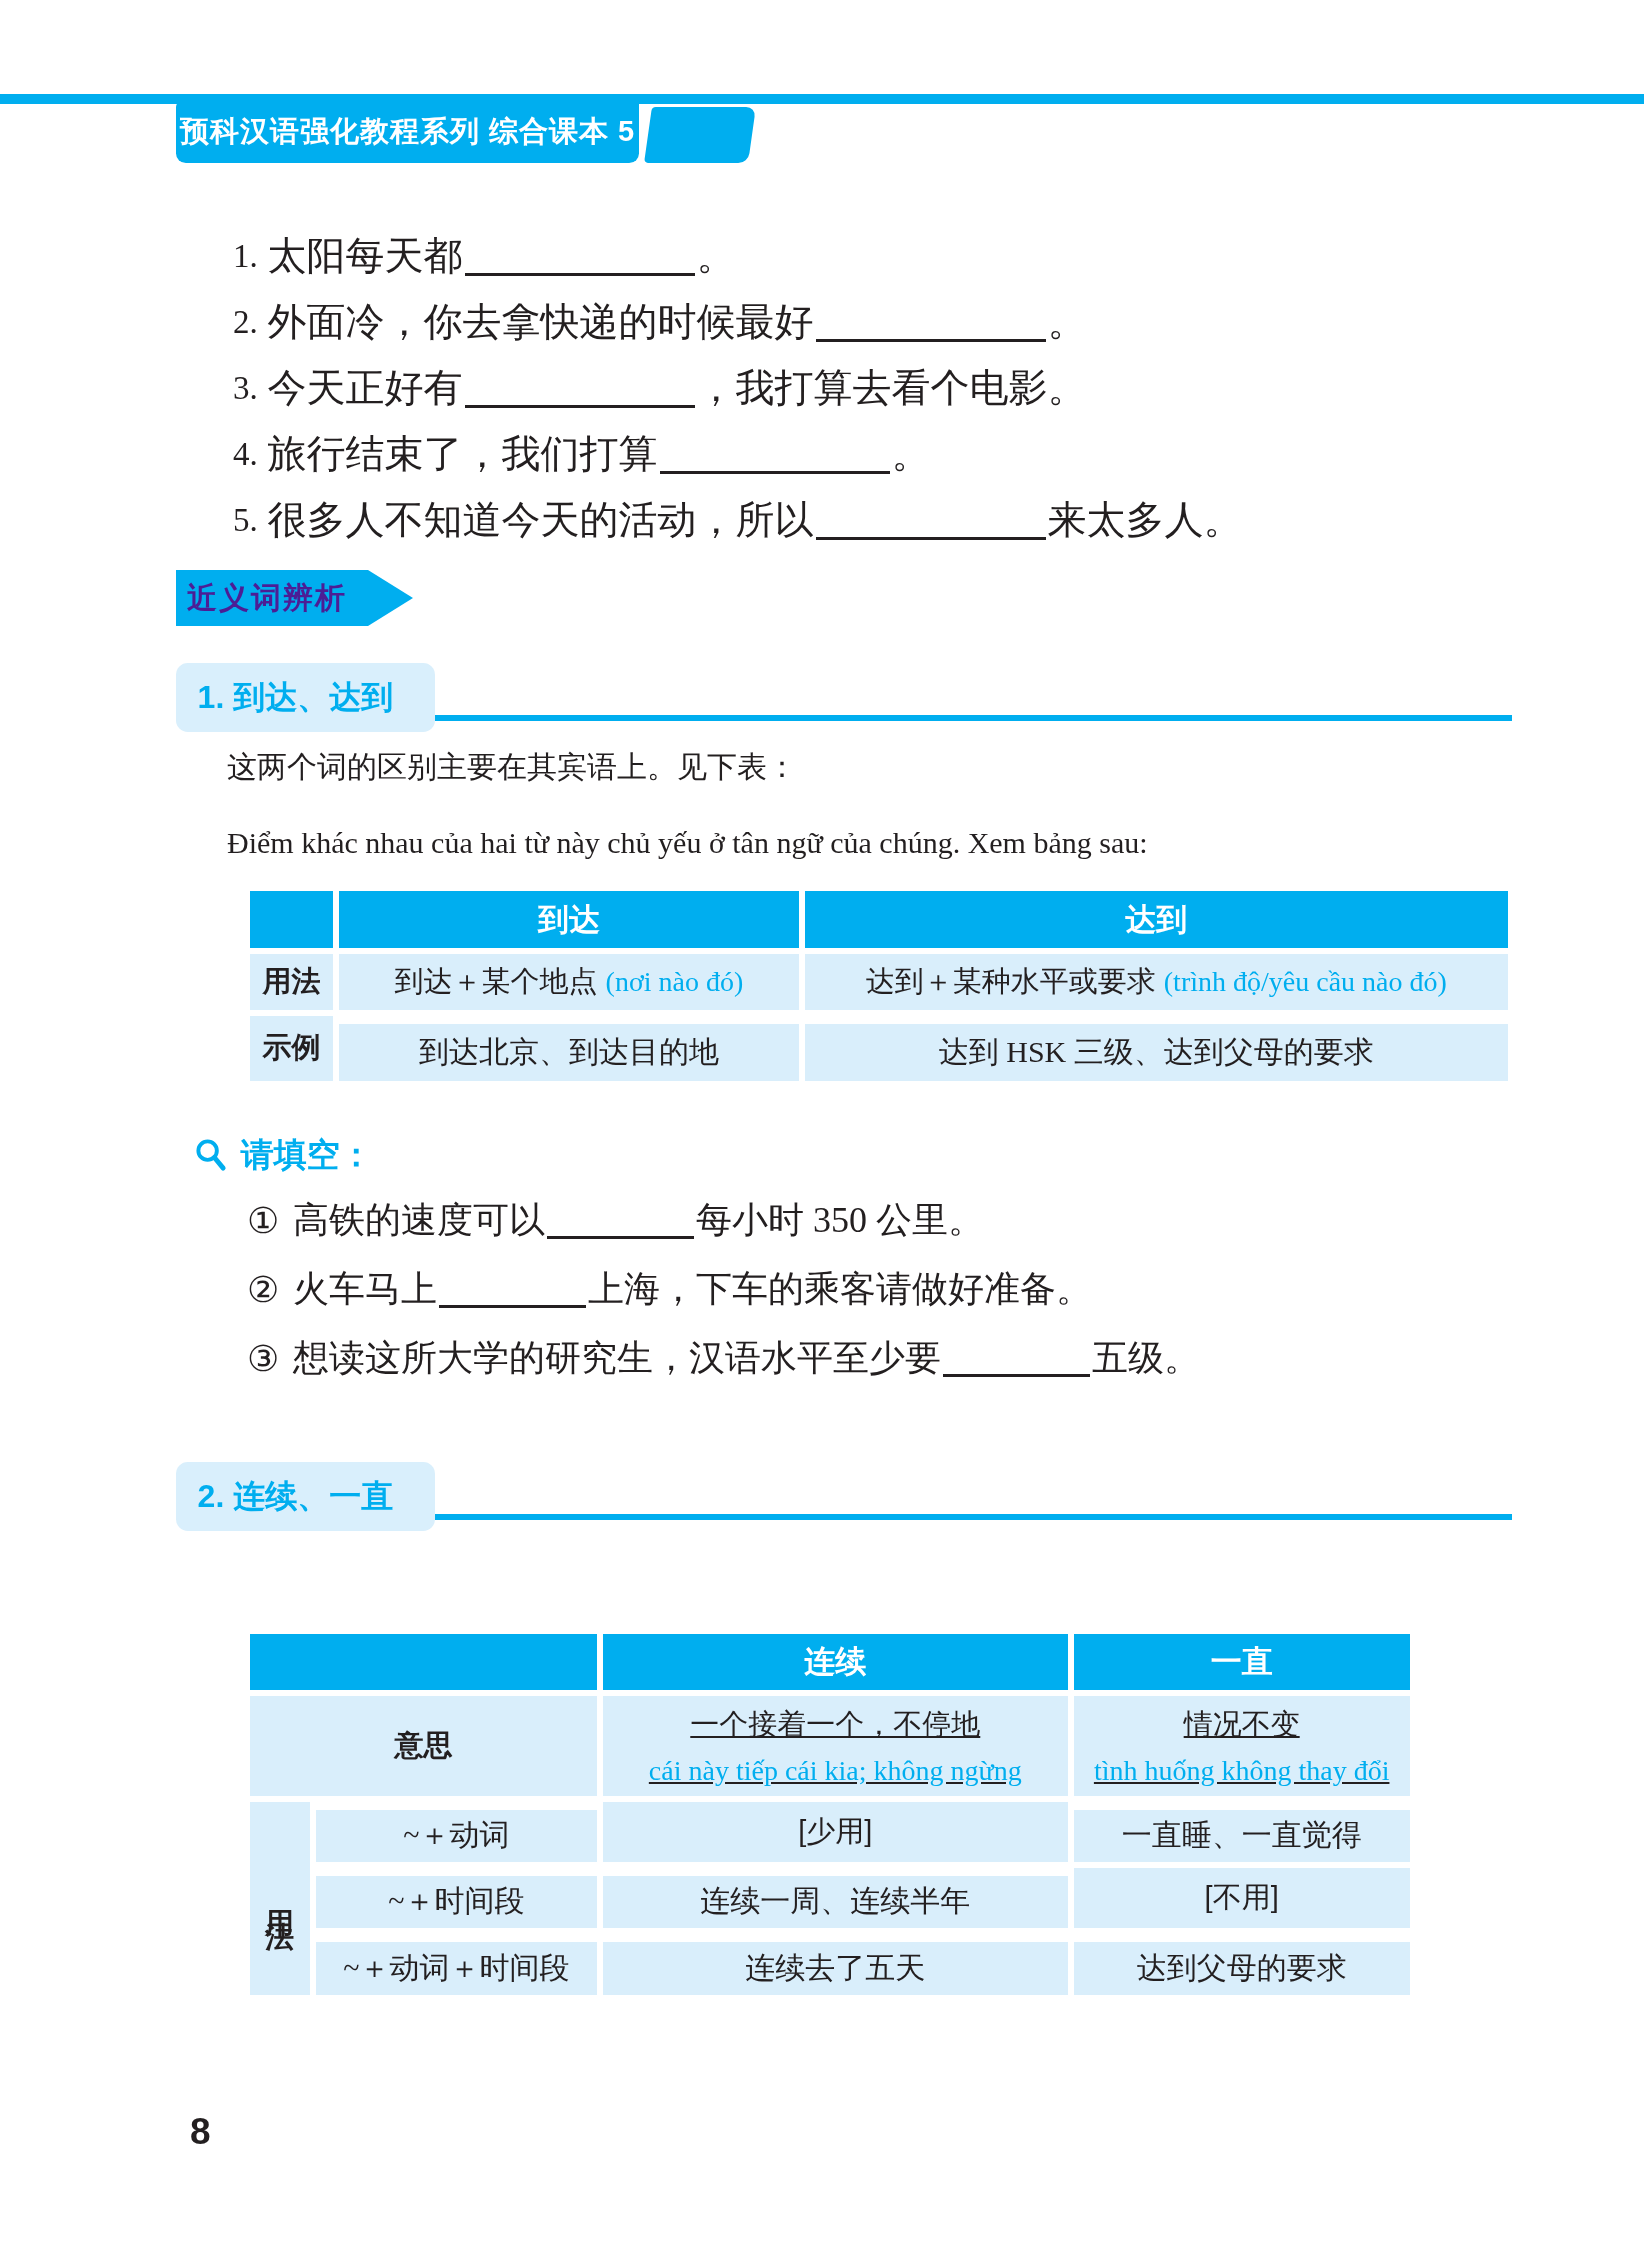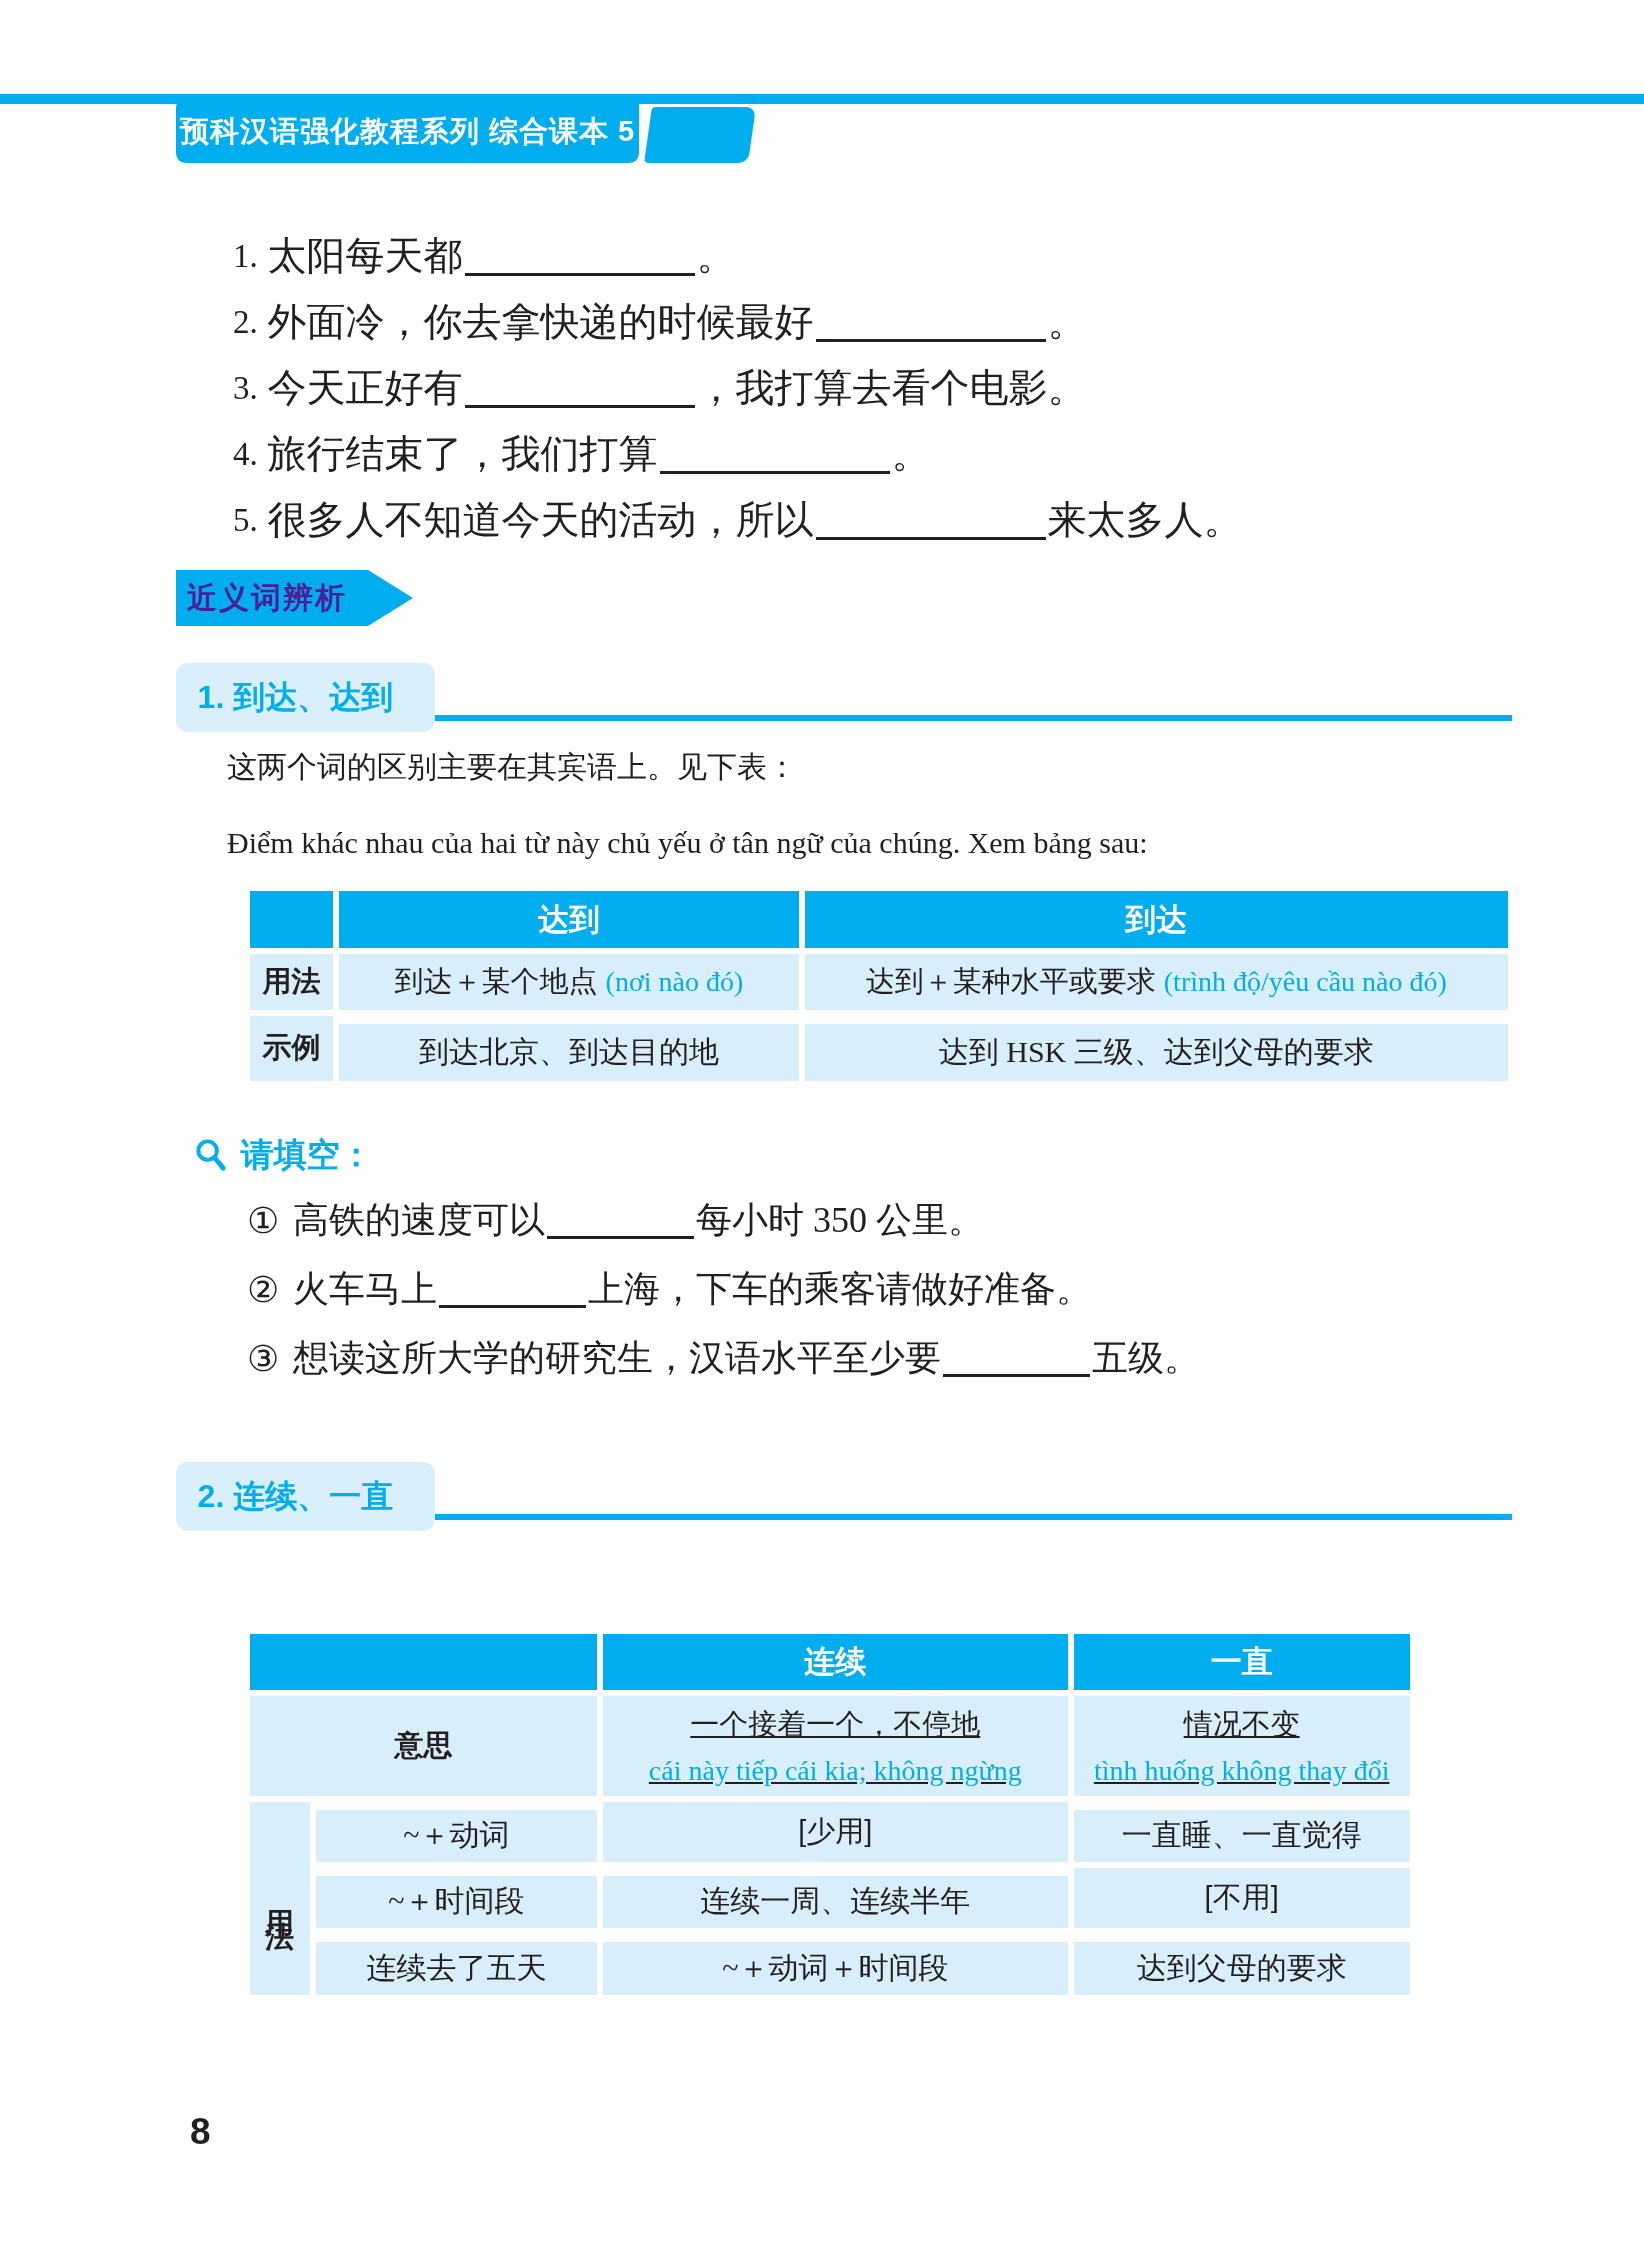--- a/index.html
+++ b/index.html
@@ -125,22 +125,22 @@
   <div class="subrule subrule-1"></div>
   <div class="subhead subhead-1">
     <span>1. 到达、达到</span>
   </div>
 
   <p class="intro-cn">这两个词的区别主要在其宾语上。见下表：</p>
   <p class="intro-vn">Điểm khác nhau của hai từ này chủ yếu ở tân ngữ của chúng. Xem bảng sau:</p>
 
   <div class="tbl t1">
     <div class="cell th"></div>
+    <div class="cell th">到达</div>
     <div class="cell th">达到</div>
-    <div class="cell th">到达</div>
 
     <div class="cell lab">用法</div>
     <div class="cell">
       <span>到达＋某个地点</span>&nbsp;<span class="vn">(nơi nào đó)</span>
     </div>
     <div class="cell">
       <span>达到＋某种水平或要求</span>&nbsp;<span class="vn">(trình độ/yêu cầu nào đó)</span>
     </div>
 
     <div class="cell lab">示例</div>
@@ -200,21 +200,21 @@
     <div class="cell vlabel">用法</div>
 
     <div class="cell kai">~＋动词</div>
     <div class="cell">[少用]</div>
     <div class="cell kai">一直睡、一直觉得</div>
 
     <div class="cell kai">~＋时间段</div>
     <div class="cell kai">连续一周、连续半年</div>
     <div class="cell">[不用]</div>
 
+    <div class="cell kai">~＋动词＋时间段</div>
     <div class="cell kai">连续去了五天</div>
-    <div class="cell kai">~＋动词＋时间段</div>
     <div class="cell kai">达到父母的要求</div>
   </div>
 
   <div class="pagenum">8</div>
 
 </div>
 
 
 </body></html>

